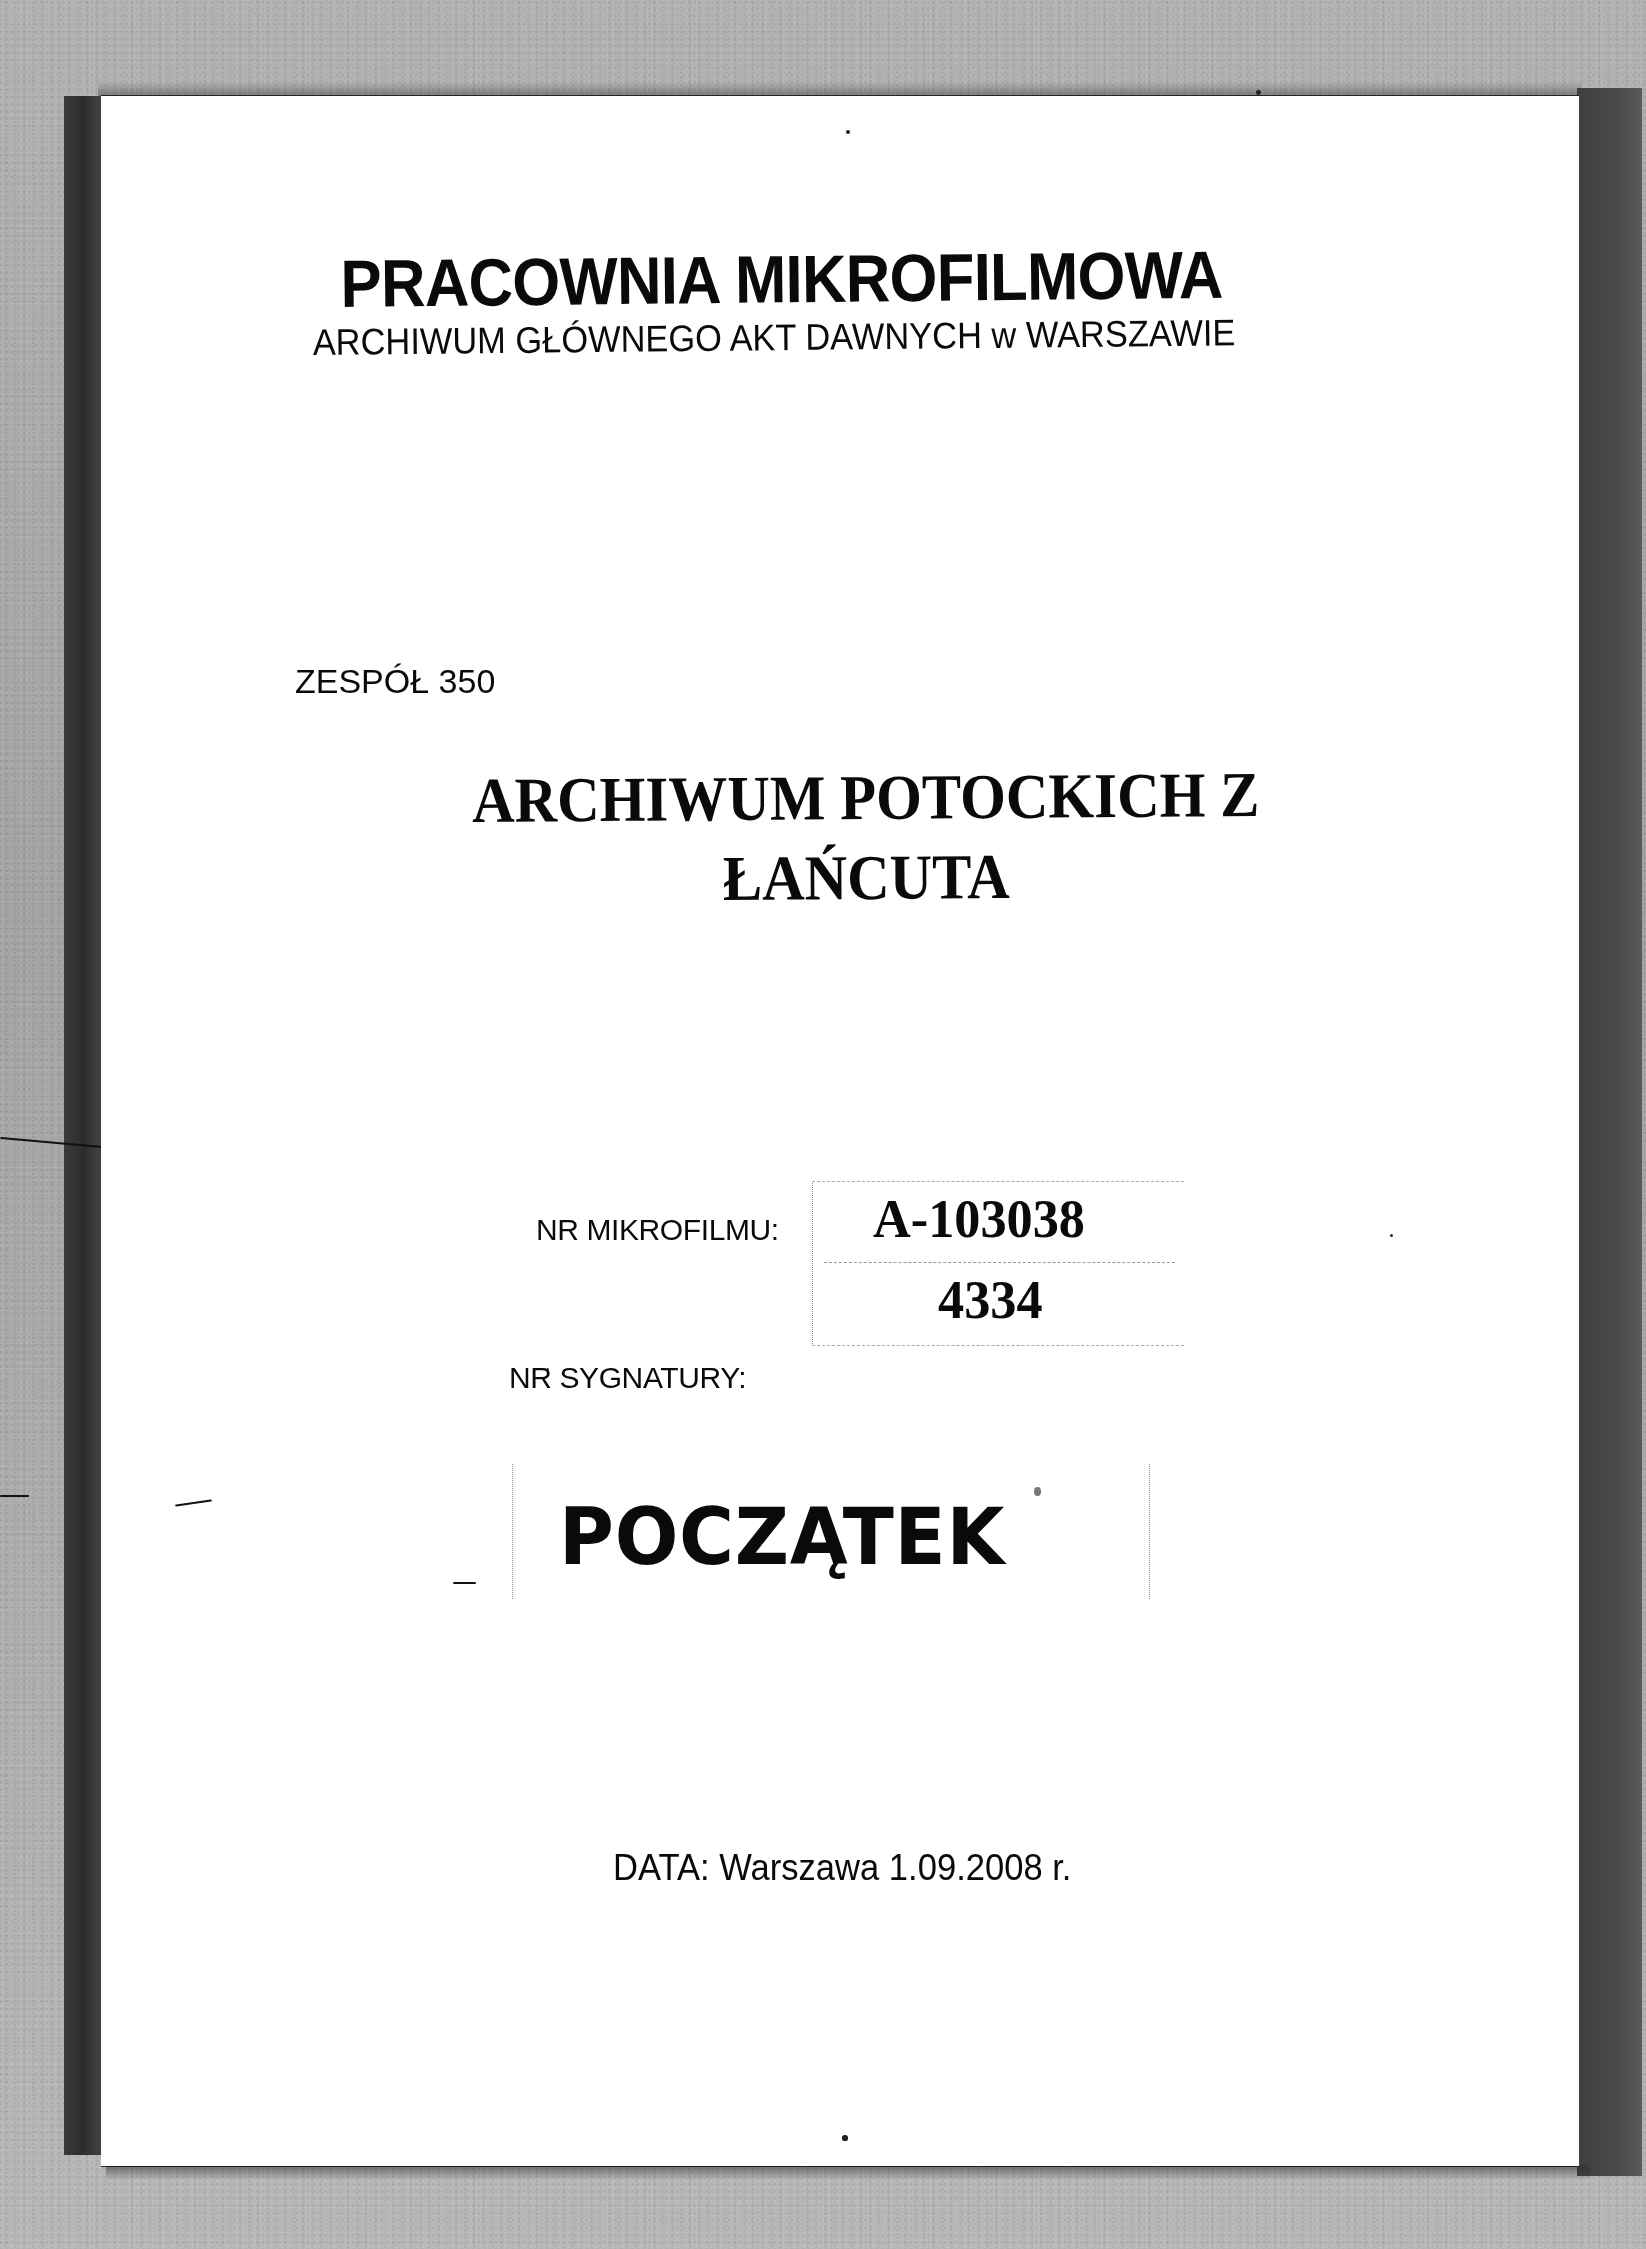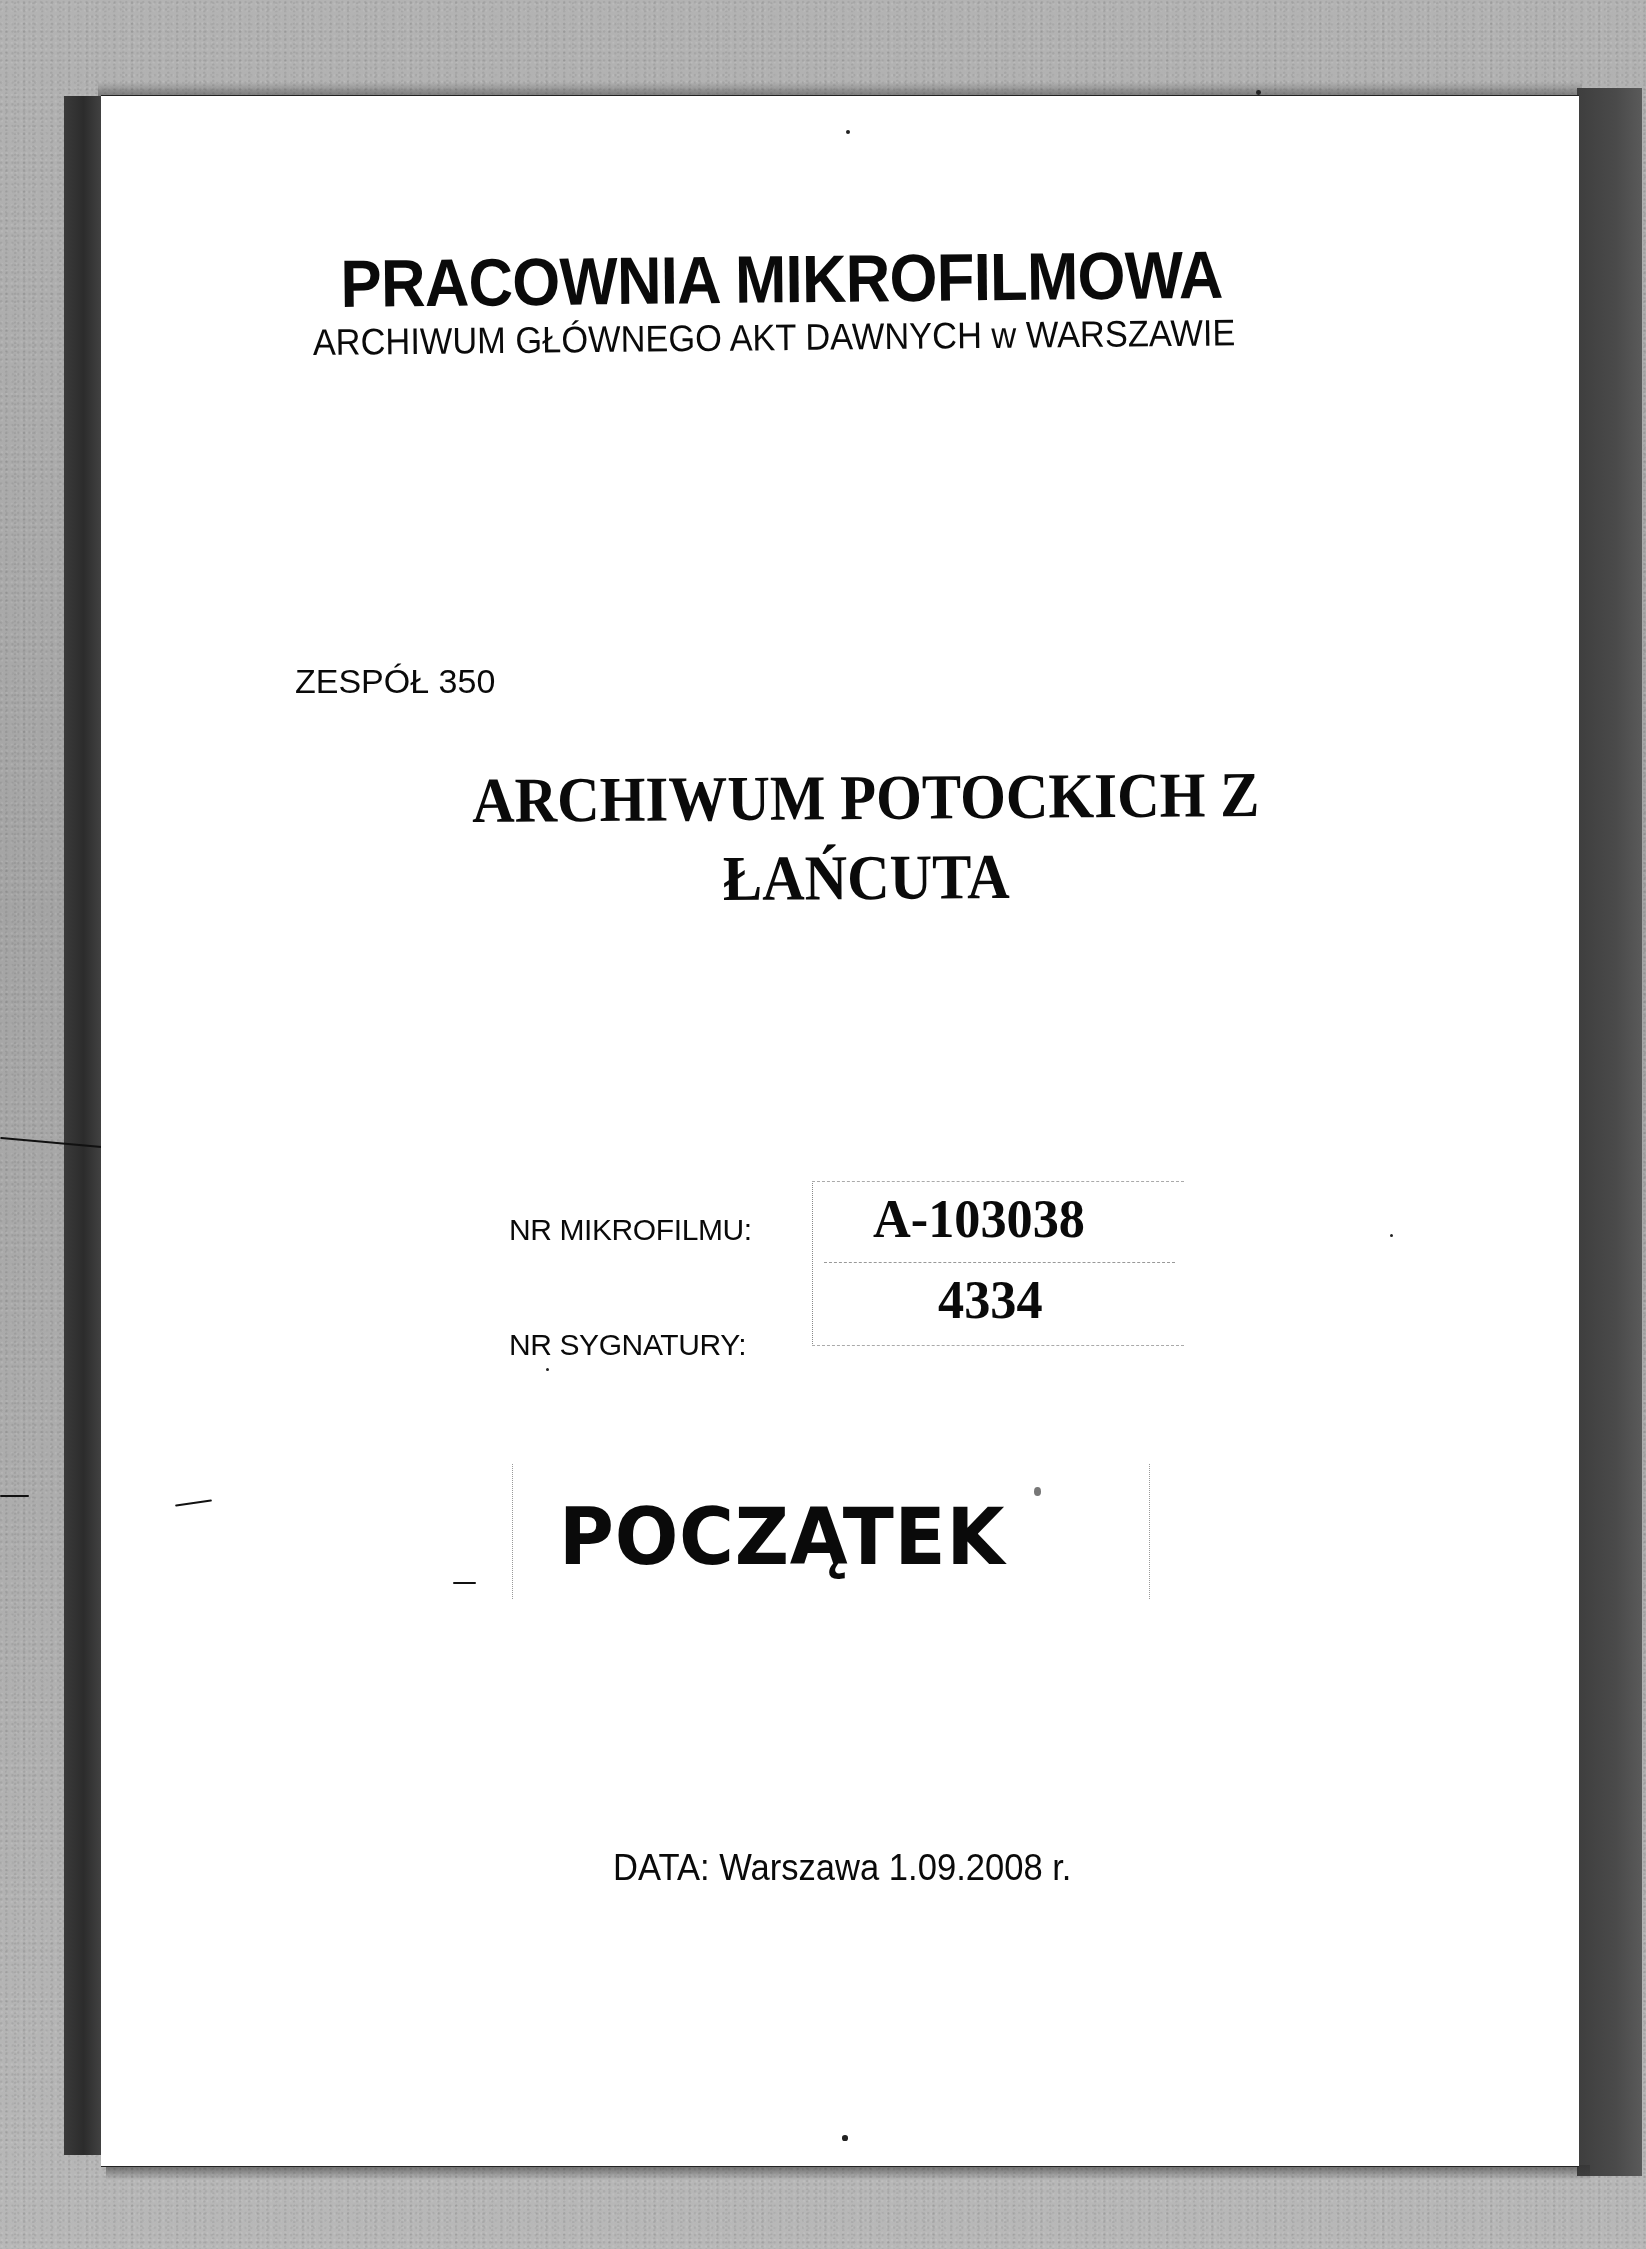--- a/index.html
+++ b/index.html
@@ -114,22 +114,22 @@
       line-height: 80px;
       white-space: normal;
       transform: scaleX(0.92) rotate(-0.4deg);
       transform-origin: center top;
     }
 
     .field-label {
       font-size: 30px;
       letter-spacing: -0.4px;
     }
-    .label-microfilm { left: 509px; top: 1213px; }
-    .label-signature { left: 509px; top: 1328px; }
+    .label-microfilm { left: 536px; top: 1213px; }
+    .label-signature { left: 509px; top: 1361px; }
 
     .value-box {
       position: absolute;
       left: 812px;
       top: 1181px;
       width: 371px;
       height: 163px;
       border-left: 1.6px dotted #888;
       border-top: 0.8px dashed #aaa;
       border-bottom: 0.8px dashed #aaa;

